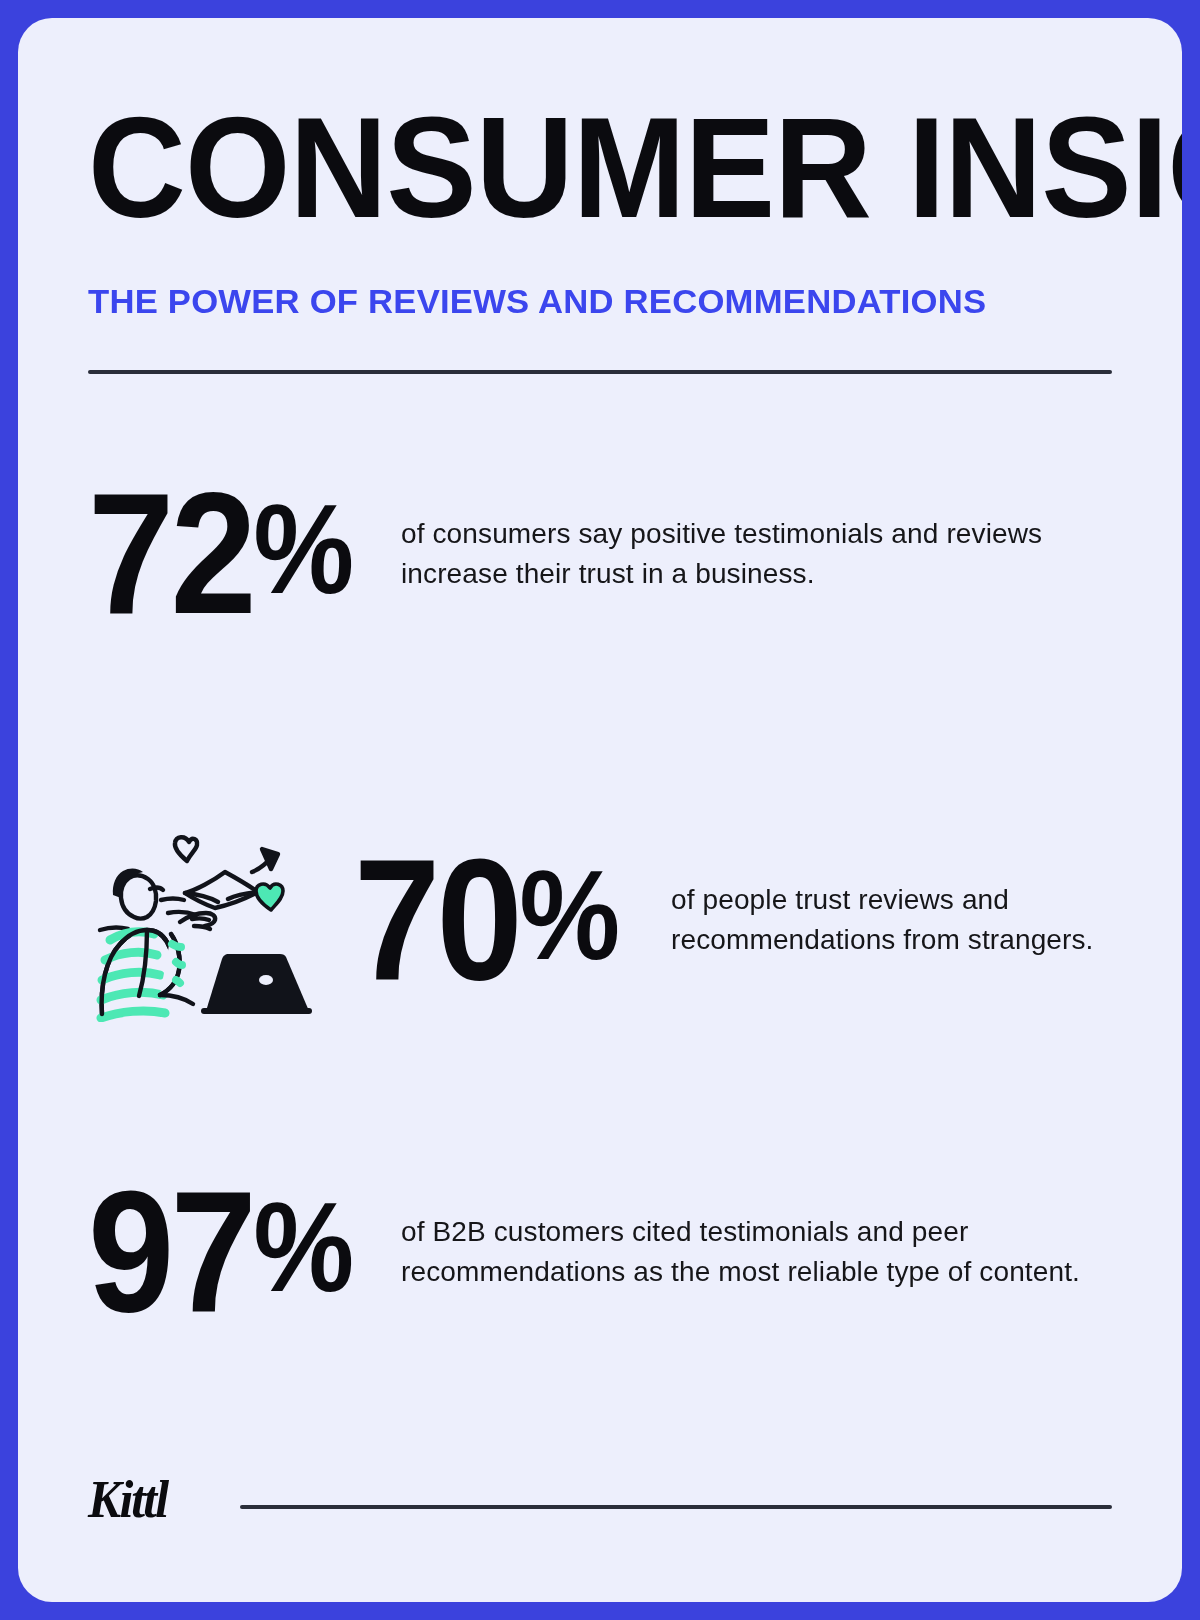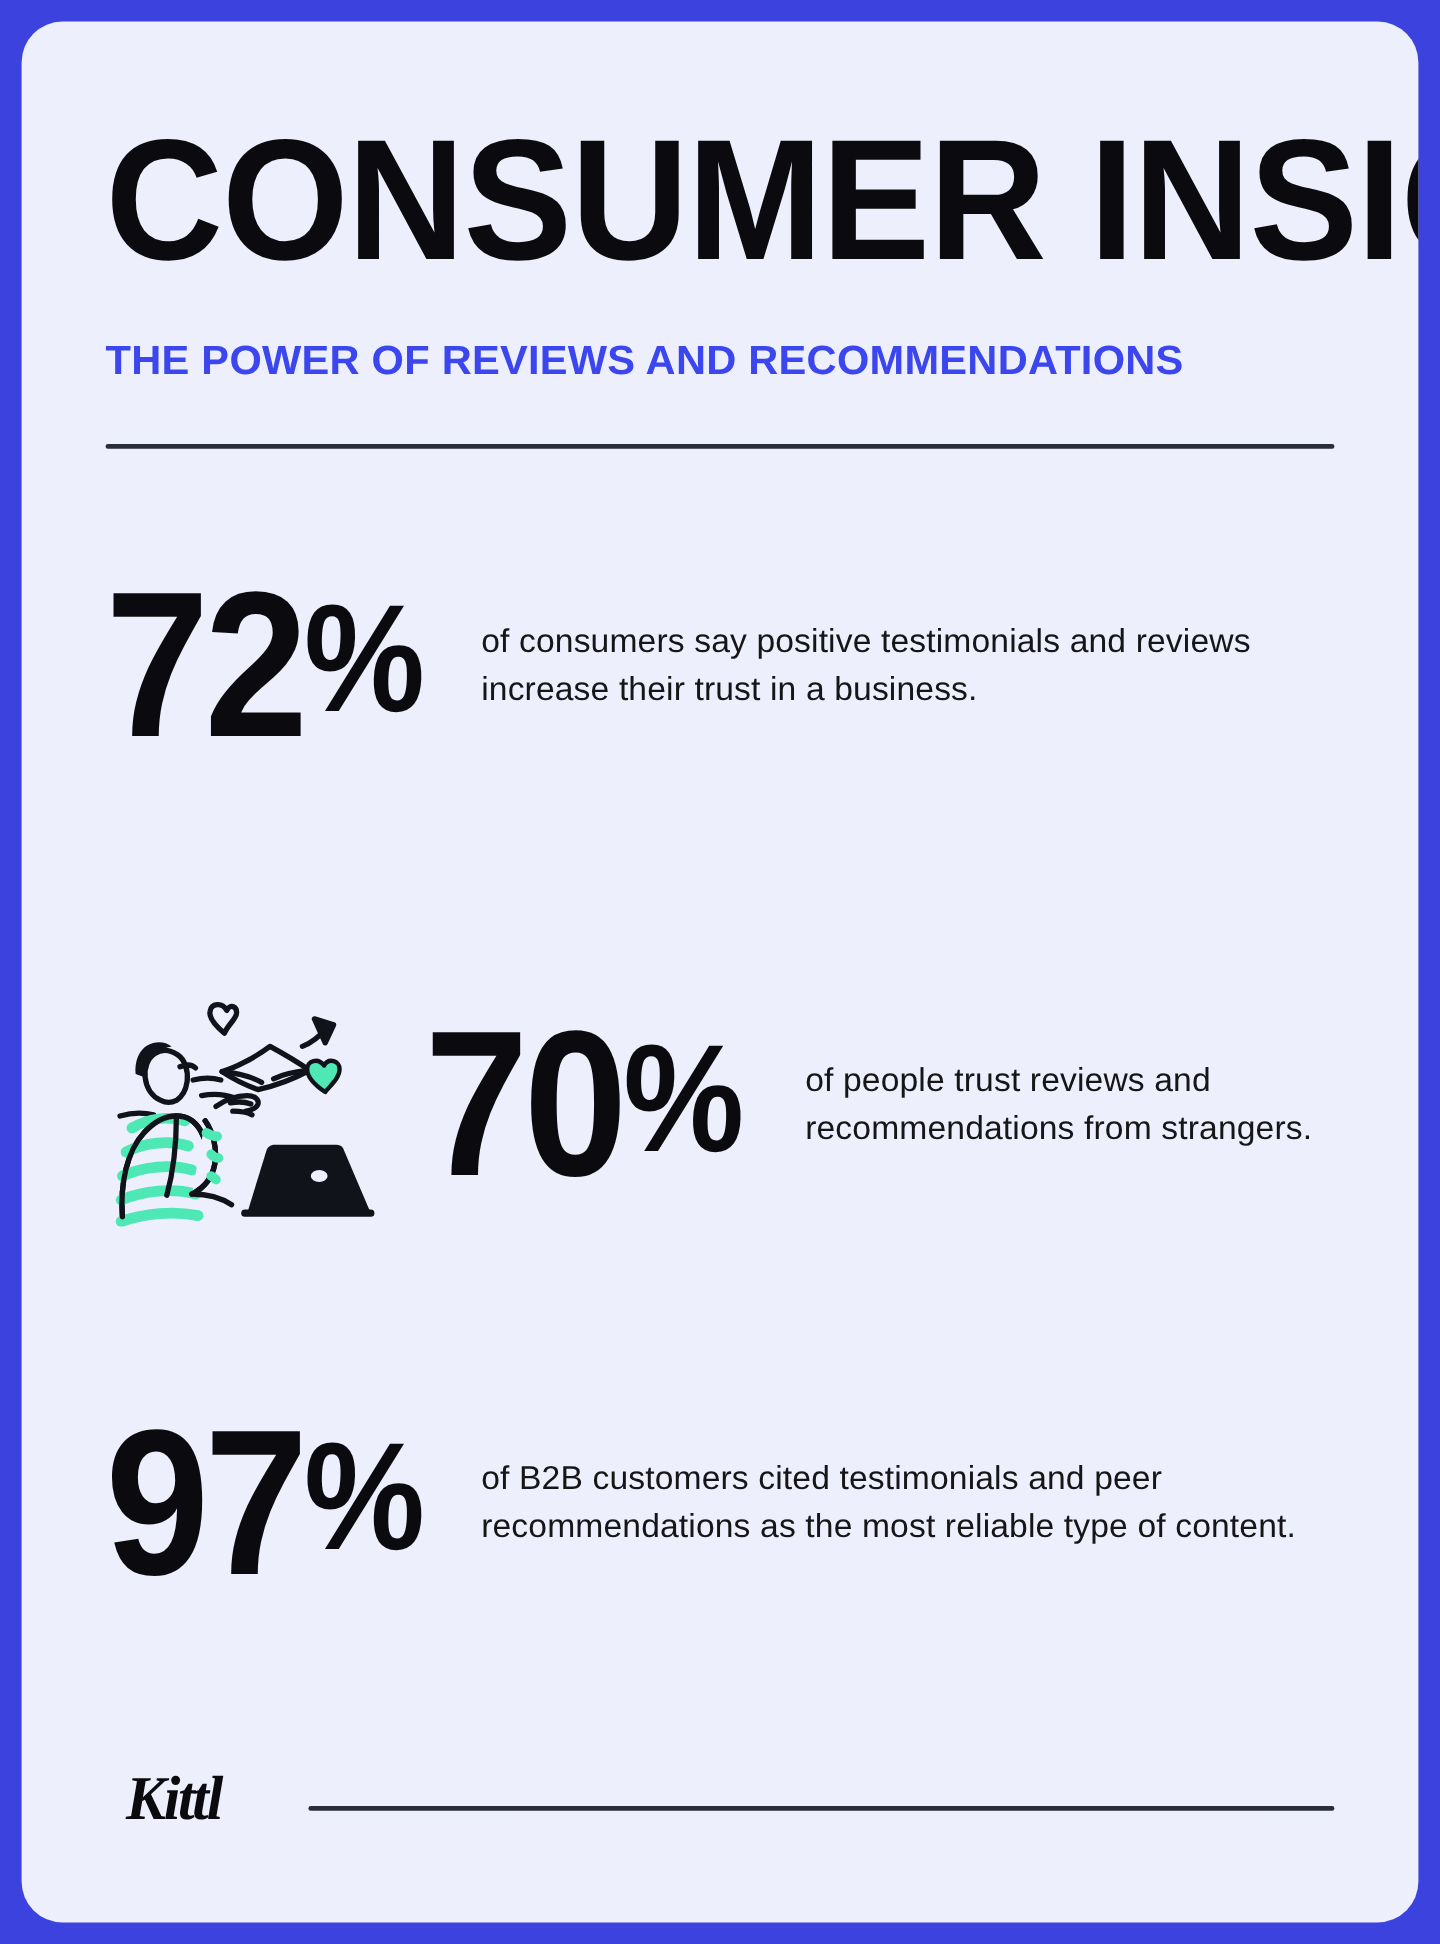--- a/index.html
+++ b/index.html
@@ -122,21 +122,20 @@
   }
   #illustration svg { display:block; width:100%; height:100%; }
 
   
   #footer {
     position:absolute;
     left:70px; right:70px;
     bottom:76px;
     display:flex;
     align-items:center;
-    margin-left:17px;
   }
 
   #logo {
     font-family:"Liberation Serif", serif;
     font-weight:700;
     font-style:italic;
     font-size:52px;
     line-height:1;
     color:#0B0B0F;
     letter-spacing:-2px;

